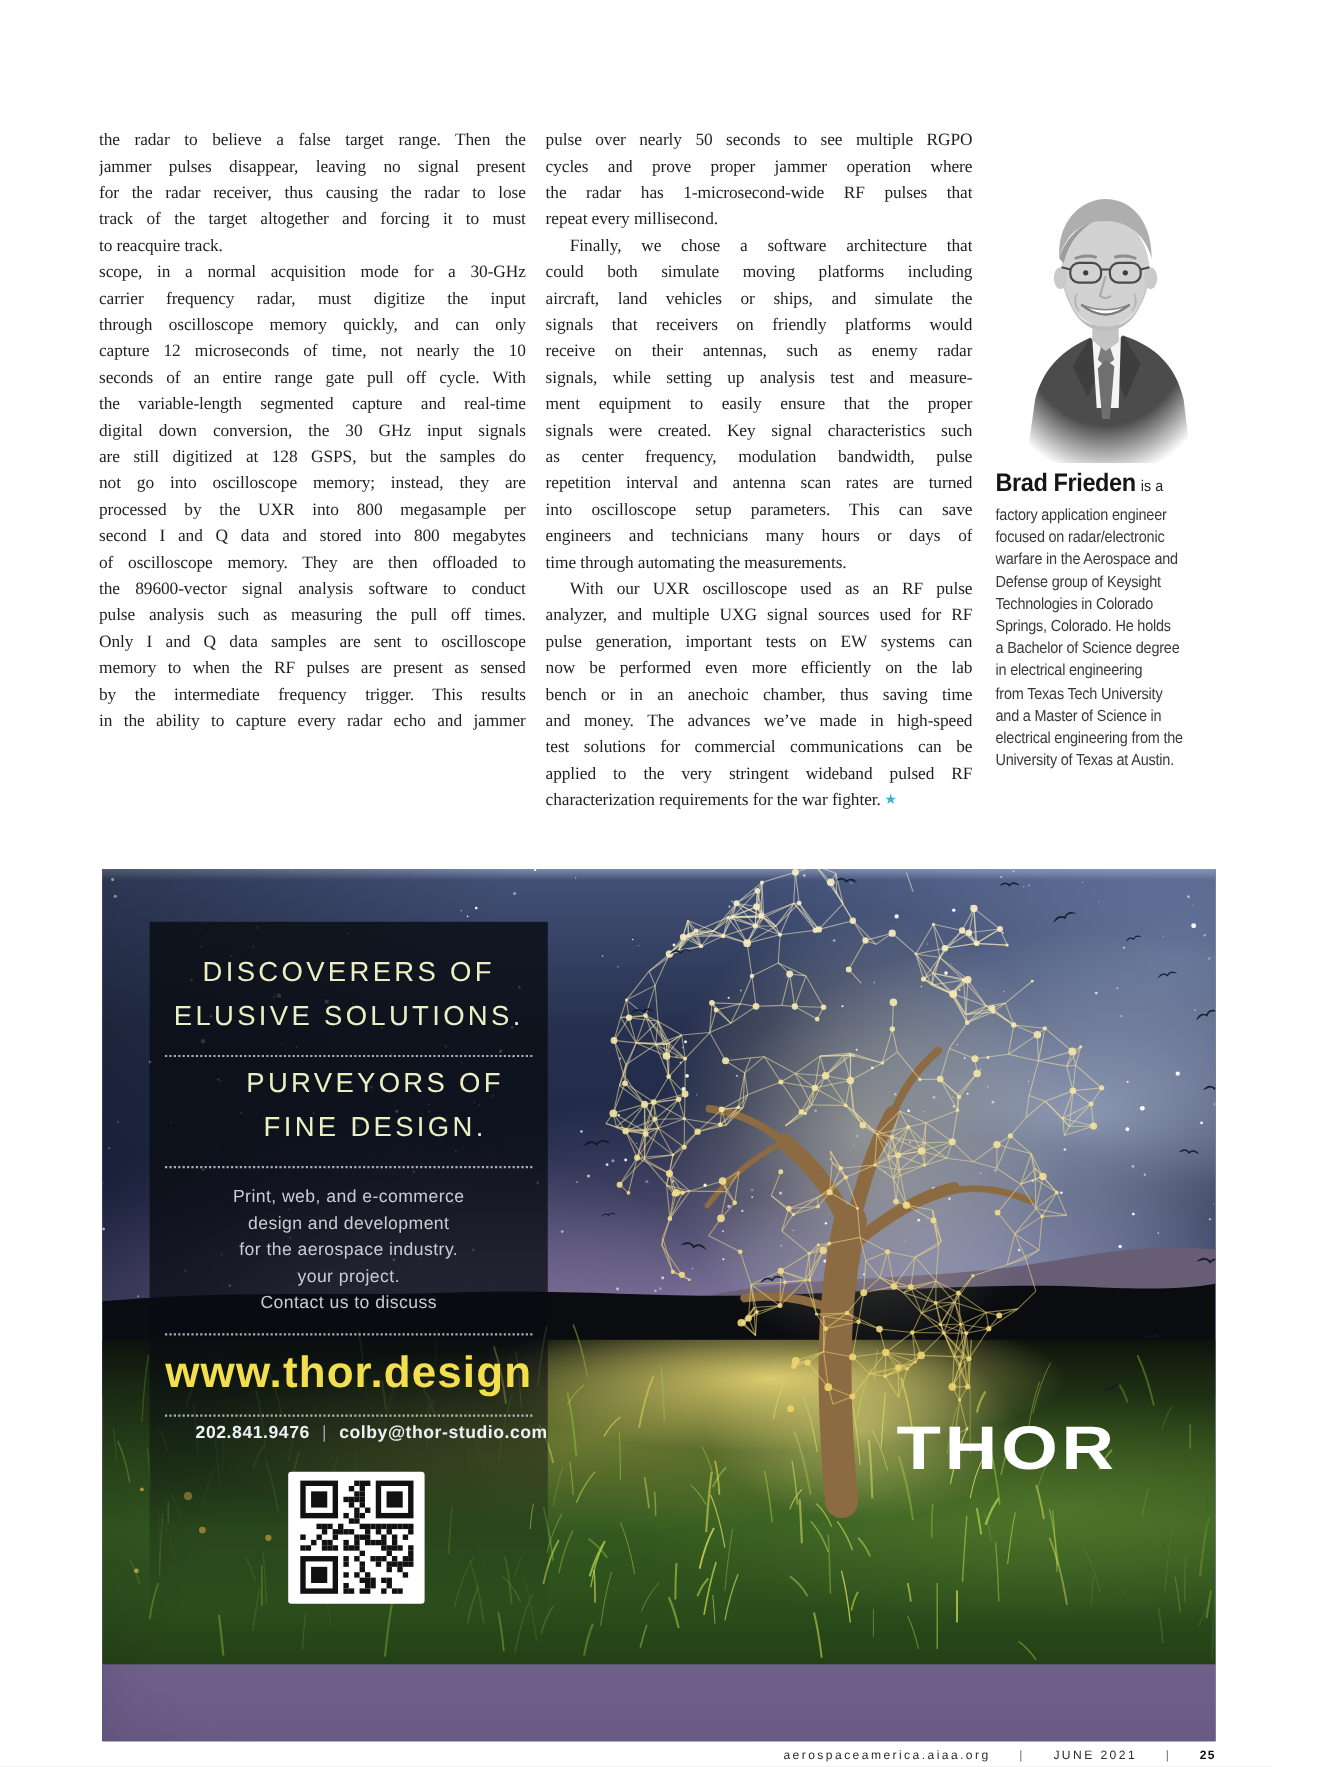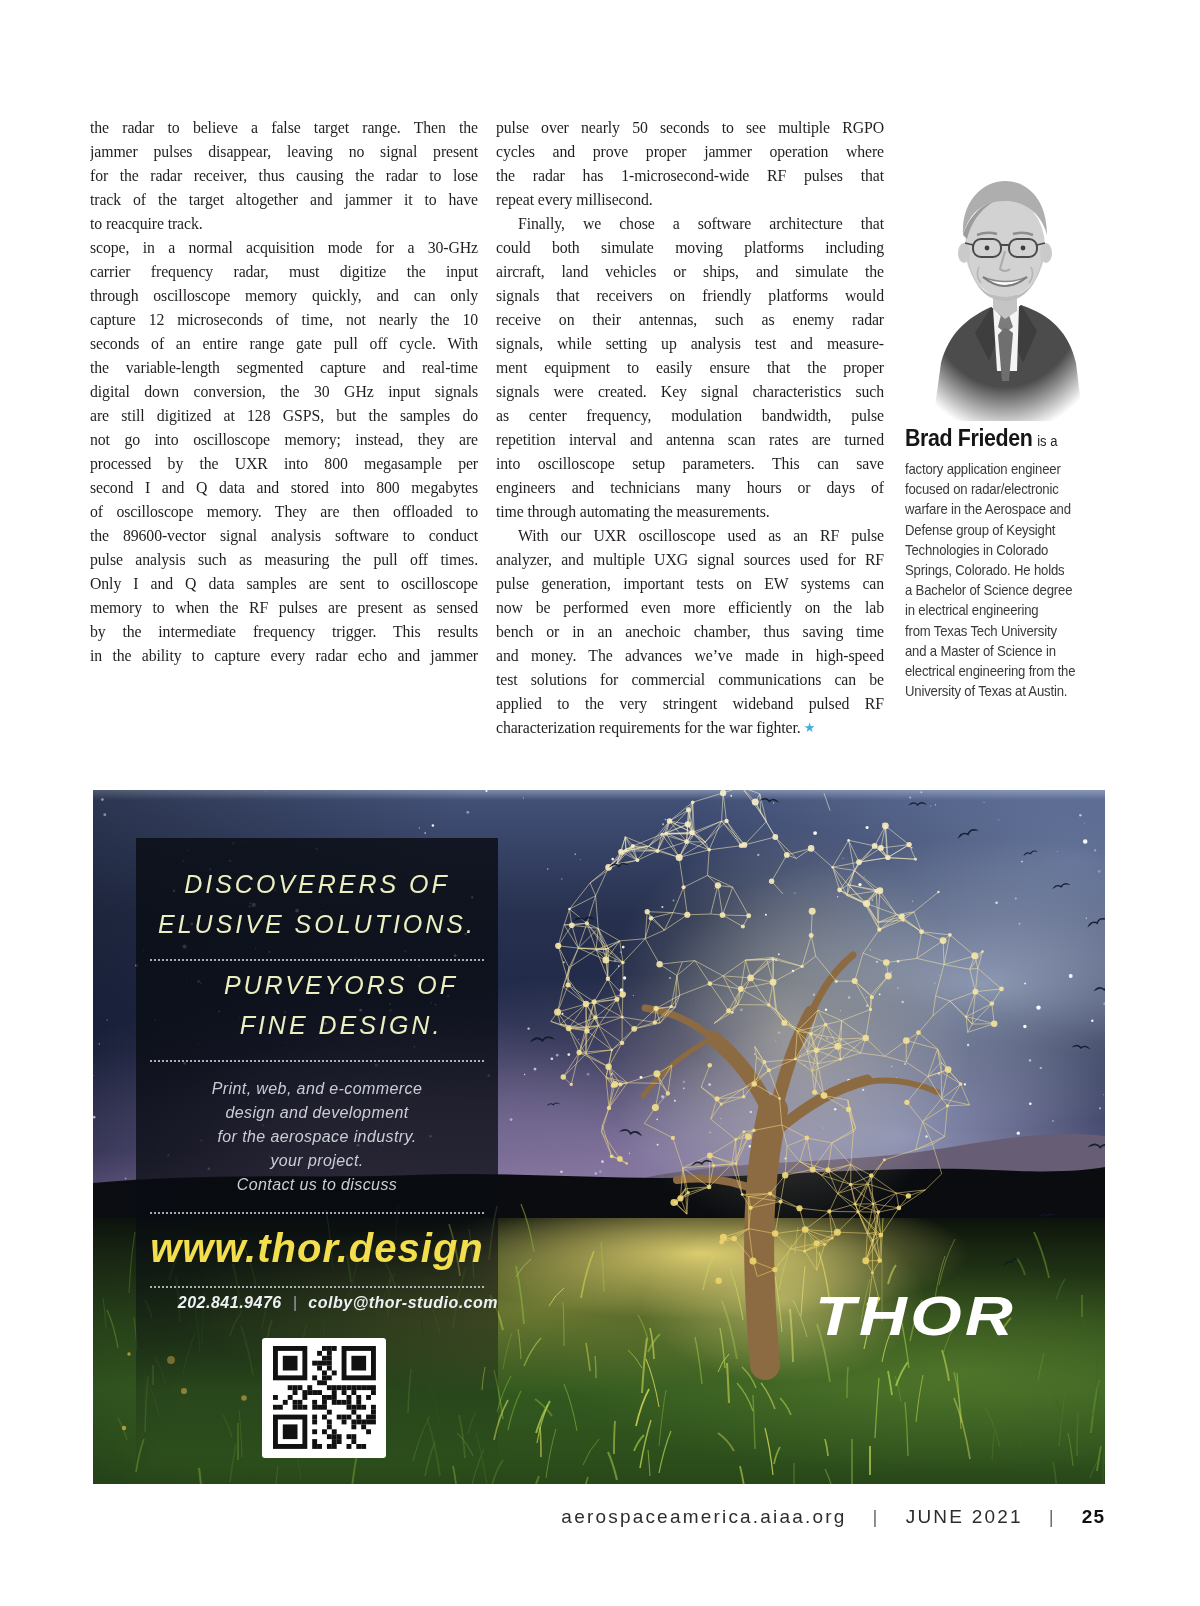--- a/index.html
+++ b/index.html
@@ -20,21 +20,21 @@
   
   .bio{position:absolute;left:905px;top:155px;width:212px;}
   .photo{width:200px;height:266px;}
   .bio-head{margin-top:4px;white-space:nowrap;transform:scaleX(0.93);transform-origin:left;color:#151515;}
   .bio-name{font-size:23px;font-weight:700;letter-spacing:-0.4px;}
   .bio-suffix{font-size:14px;margin-left:5px;color:#222;}
   .bio-lines{margin-top:7px;transform:scaleX(0.9);transform-origin:left;}
   .bio-line{font-size:14.6px;line-height:20.2px;color:#3a3a3a;white-space:nowrap;letter-spacing:-0.2px;}
 
   
-  .ad{position:absolute;left:93px;top:790px;width:1012px;height:694px;overflow:hidden;background:#0f172a;font-style:italic;}
+  .ad{position:absolute;left:93px;top:790px;width:1012px;height:793px;overflow:hidden;background:#0f172a;}
   .sky{position:absolute;inset:0;
     background:
       radial-gradient(46% 30% at 88% 28%, rgba(216,228,250,.55), rgba(216,228,250,0) 70%),
       radial-gradient(40% 26% at 80% 50%, rgba(195,210,240,.5), rgba(195,210,240,0) 72%),
       radial-gradient(55% 38% at 97% 10%, rgba(165,185,225,.4), rgba(165,185,225,0) 70%),
       radial-gradient(66% 34% at 55% 52%, rgba(200,172,214,.5), rgba(200,172,214,0) 75%),
       radial-gradient(46% 30% at 22% 52%, rgba(182,150,198,.45), rgba(182,150,198,0) 75%),
       linear-gradient(180deg,#45537a 0%, #27314f 18%, #1c2544 38%, #31345a 52%, #6c5d8c 60%, #9b86ae 64%, #8d7aa4 66%, #7e6c98 70%, #6a5a86 100%);}
   .sky::before{content:"";position:absolute;left:0;top:0;right:0;height:10px;
       background:linear-gradient(180deg,rgba(170,185,212,.55),rgba(170,185,212,0));}
@@ -64,36 +64,36 @@
   .url{margin-top:12px;text-align:center;font-size:40px;font-weight:700;
       color:var(--url,#f3de4d);letter-spacing:1px;}
   .contact{margin-top:6px;text-align:right;font-size:16px;font-weight:700;
       color:#eef1f4;letter-spacing:0.5px;}
   .contact .sep{color:#98a2ae;font-weight:400;margin:0 11px;}
   .qr{position:absolute;left:126px;top:500px;width:124px;height:120px;background:#fff;border-radius:3px;}
   .logo{position:absolute;left:722px;top:498px;font-size:56px;font-weight:700;color:#fff;
       letter-spacing:3px;transform:scaleX(1.18);transform-origin:left;line-height:1;}
 
   
-  .footer{position:absolute;top:1506px;right:95px;font-size:19px;letter-spacing:2.2px;
+  .footer{position:absolute;top:1590px;right:95px;font-size:11px;letter-spacing:2.2px;
       color:#2d2d2d;white-space:nowrap;}
   .fsep{margin:0 26px;color:#6e6e6e;font-weight:400;}
   .fpage{font-weight:700;color:#101010;letter-spacing:1px;}
 </style>
 </head>
 <body>
 
 <div class="page">
 
   <div class="article">
     <div class="col" id="col1">
         <div class="jline">the radar to believe a false target range. Then the</div>
         <div class="jline">jammer pulses disappear, leaving no signal present</div>
         <div class="jline">for the radar receiver, thus causing the radar to lose</div>
-        <div class="jline">track of the target altogether and jammer it to have</div>
+        <div class="jline">track of the target altogether and forcing it to must</div>
         <div class="jline end">to reacquire track.</div>
         <div class="jline">scope, in a normal acquisition mode for a 30-GHz</div>
         <div class="jline">carrier frequency radar, must digitize the input</div>
         <div class="jline">through oscilloscope memory quickly, and can only</div>
         <div class="jline">capture 12 microseconds of time, not nearly the 10</div>
         <div class="jline">seconds of an entire range gate pull off cycle. With</div>
         <div class="jline">the variable-length segmented capture and real-time</div>
         <div class="jline">digital down conversion, the 30 GHz input signals</div>
         <div class="jline">are still digitized at 128 GSPS, but the samples do</div>
         <div class="jline">not go into oscilloscope memory; instead, they are</div>

